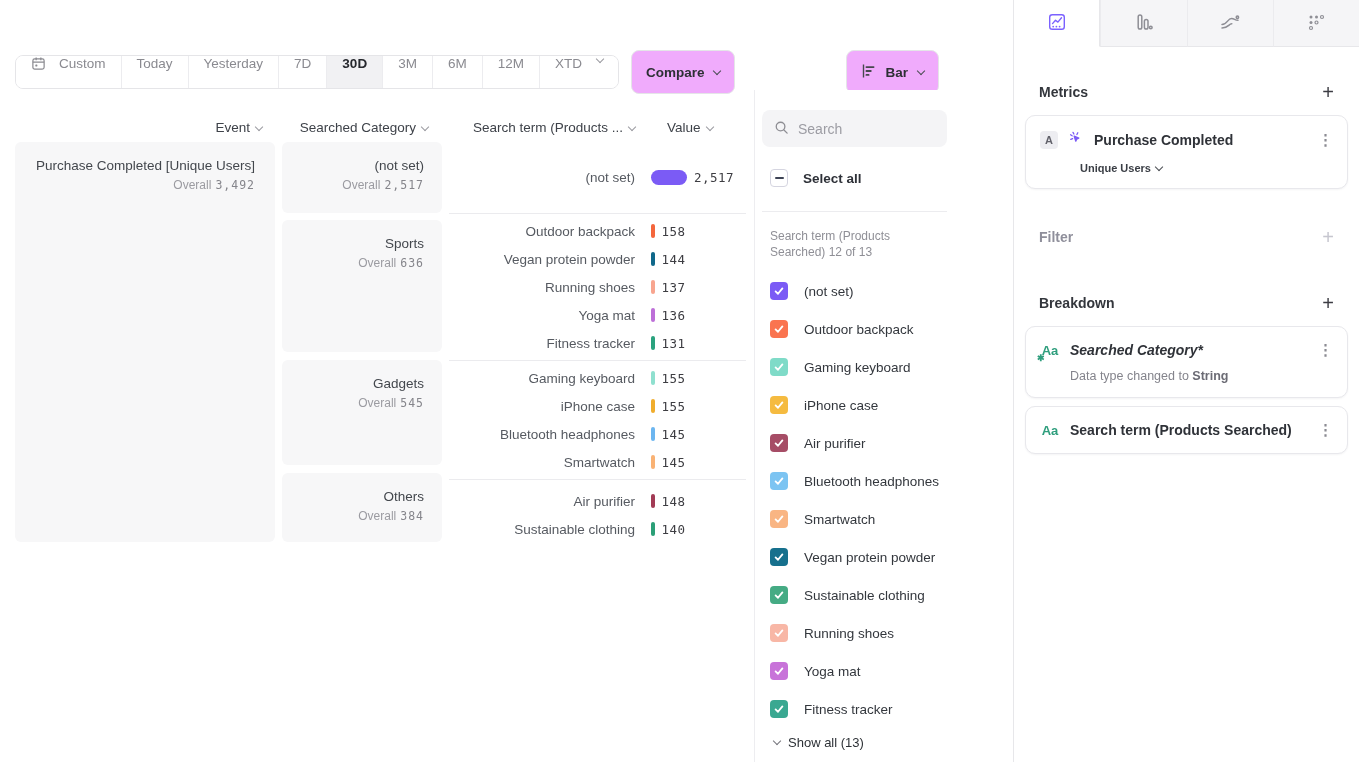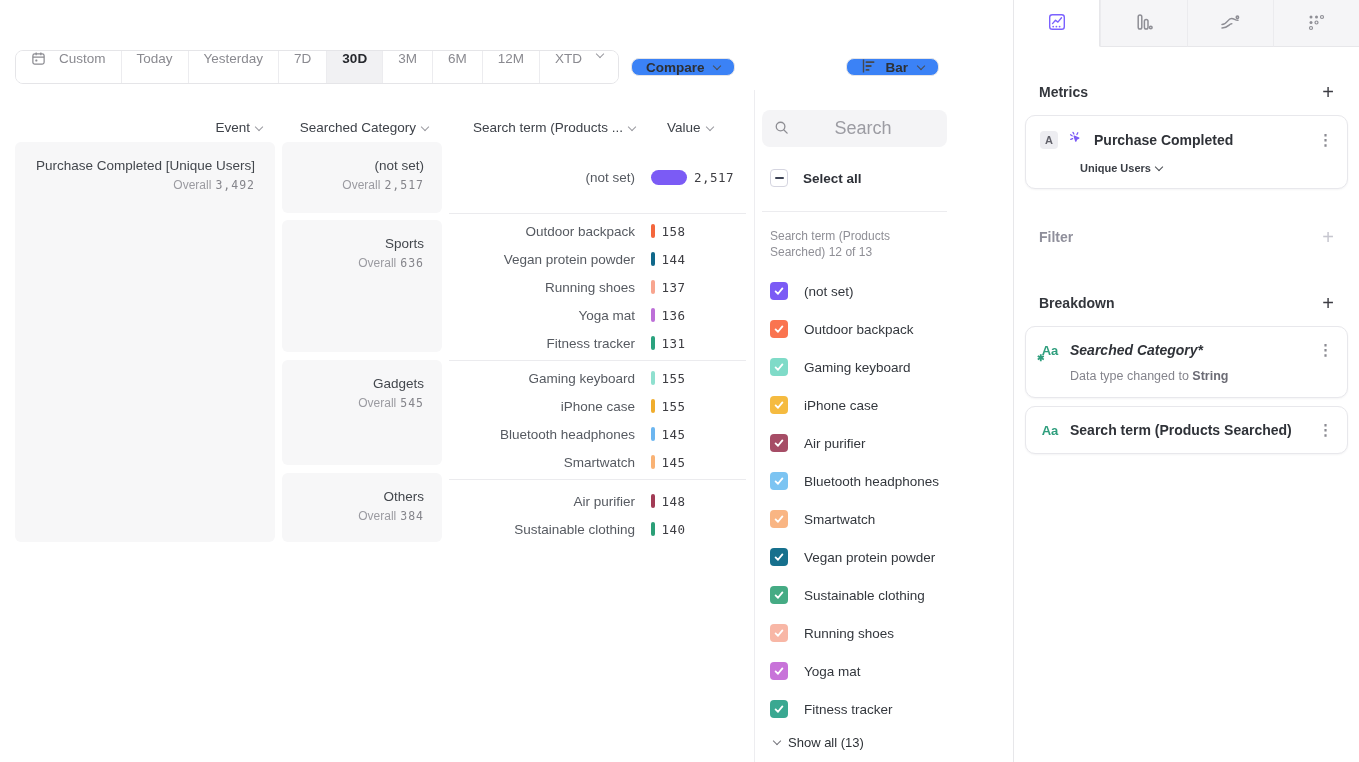--- a/index.html
+++ b/index.html
@@ -10,22 +10,22 @@
     font-size:13.5px;
   }
 
   
   .toolbar { position:absolute; left:15px; top:50px; width:983px; display:flex; align-items:center; }
   .seg { display:flex; border:1px solid #e5e5e8; border-radius:8px; overflow:hidden; background:#fff; height:34px; }
   .seg-btn { display:flex; gap:13px; padding:0 15px; font-size:13.5px; color:#8a8a90;
              border-right:1px solid #ececef; cursor:pointer; background:#fff; white-space:nowrap; }
   .seg-btn:last-child { border-right:none; }
   .seg-btn.active { background:#f1f1f3; color:#26282d; font-weight:700; }
-  .btn { display:flex; align-items:center; gap:8px; border:1px solid #e5e5e8; border-radius:8px; height:18px;
-         padding:0 14px; background:#3b82f6; font-size:13.5px; color:#2d3035; font-weight:600; cursor:pointer; }
+  .btn { display:flex; align-items:center; gap:8px; border:1px solid #e5e5e8; border-radius:8px; height:44px;
+         padding:0 14px; background:#f0abfc; font-size:13.5px; color:#2d3035; font-weight:600; cursor:pointer; }
   .btn.compare { margin-left:12px; }
   .btn.bar-select { margin-left:auto; margin-right:59px; }
   .chev { display:inline-block; width:6px; height:6px; border-right:1.6px solid #9a9aa0;
           border-bottom:1.6px solid #9a9aa0; transform:rotate(45deg); margin-left:2px; margin-bottom:2px; }
   .chev.dark { border-color:#4a4d53; }
 
   
   .chart-region { position:absolute; left:15px; top:112px; width:731px; }
   .hdr-row { display:flex; gap:7px; height:30px; align-items:center; }
   .hdr { font-size:13.5px; color:#3e4249; font-weight:500; cursor:pointer; white-space:nowrap; }
@@ -52,21 +52,21 @@
   .row-sep { border:none; border-top:1px solid #ebebee; }
   .rgroup.pad-sm { padding:3px 0; }
   .rgroup.pad-lg { padding:7px 0 0; }
 
   
   .legend { position:absolute; left:754px; top:90px; bottom:0; width:259px; border-left:1px solid #ededf0;
             padding:20px 0 0 7px; background:#fff; }
   .search-box { width:185px; height:37px; background:#f4f4f6; border-radius:8px; display:flex; align-items:center;
                 padding:0 12px; gap:9px; }
   .search-box input { border:none; outline:none; background:transparent; font-family:"Liberation Sans",sans-serif;
-                      font-size:18px; color:#3b3e44; width:130px;text-align:center; }
+                      font-size:14px; color:#3b3e44; width:130px; }
   .search-box input::placeholder { color:#9c9ca3; }
   .select-all { margin-top:22px; display:flex; align-items:center; gap:15px; padding-left:8px; cursor:pointer; }
   .cbx-ind { width:18px; height:18px; border:1px solid #d5d5e0; border-radius:4px; background:#fff;
              display:flex; align-items:center; justify-content:center; flex:none; }
   .cbx-ind .minus { width:9px; height:2px; background:#3d4354; border-radius:1px; }
   .select-all-label { font-size:13.5px; font-weight:600; color:#2e3138; }
   .legend-divider { border:none; border-top:1px solid #ececef; width:185px; margin-top:24px; }
   .legend-subtitle { margin-top:16px; padding-left:8px; width:178px; font-size:12px; color:#8f8f96; line-height:16px; }
   .legend-list { margin-top:12px; }
   .legend-item { display:flex; align-items:center; gap:16px; height:38px; padding-left:8px; cursor:pointer; }

